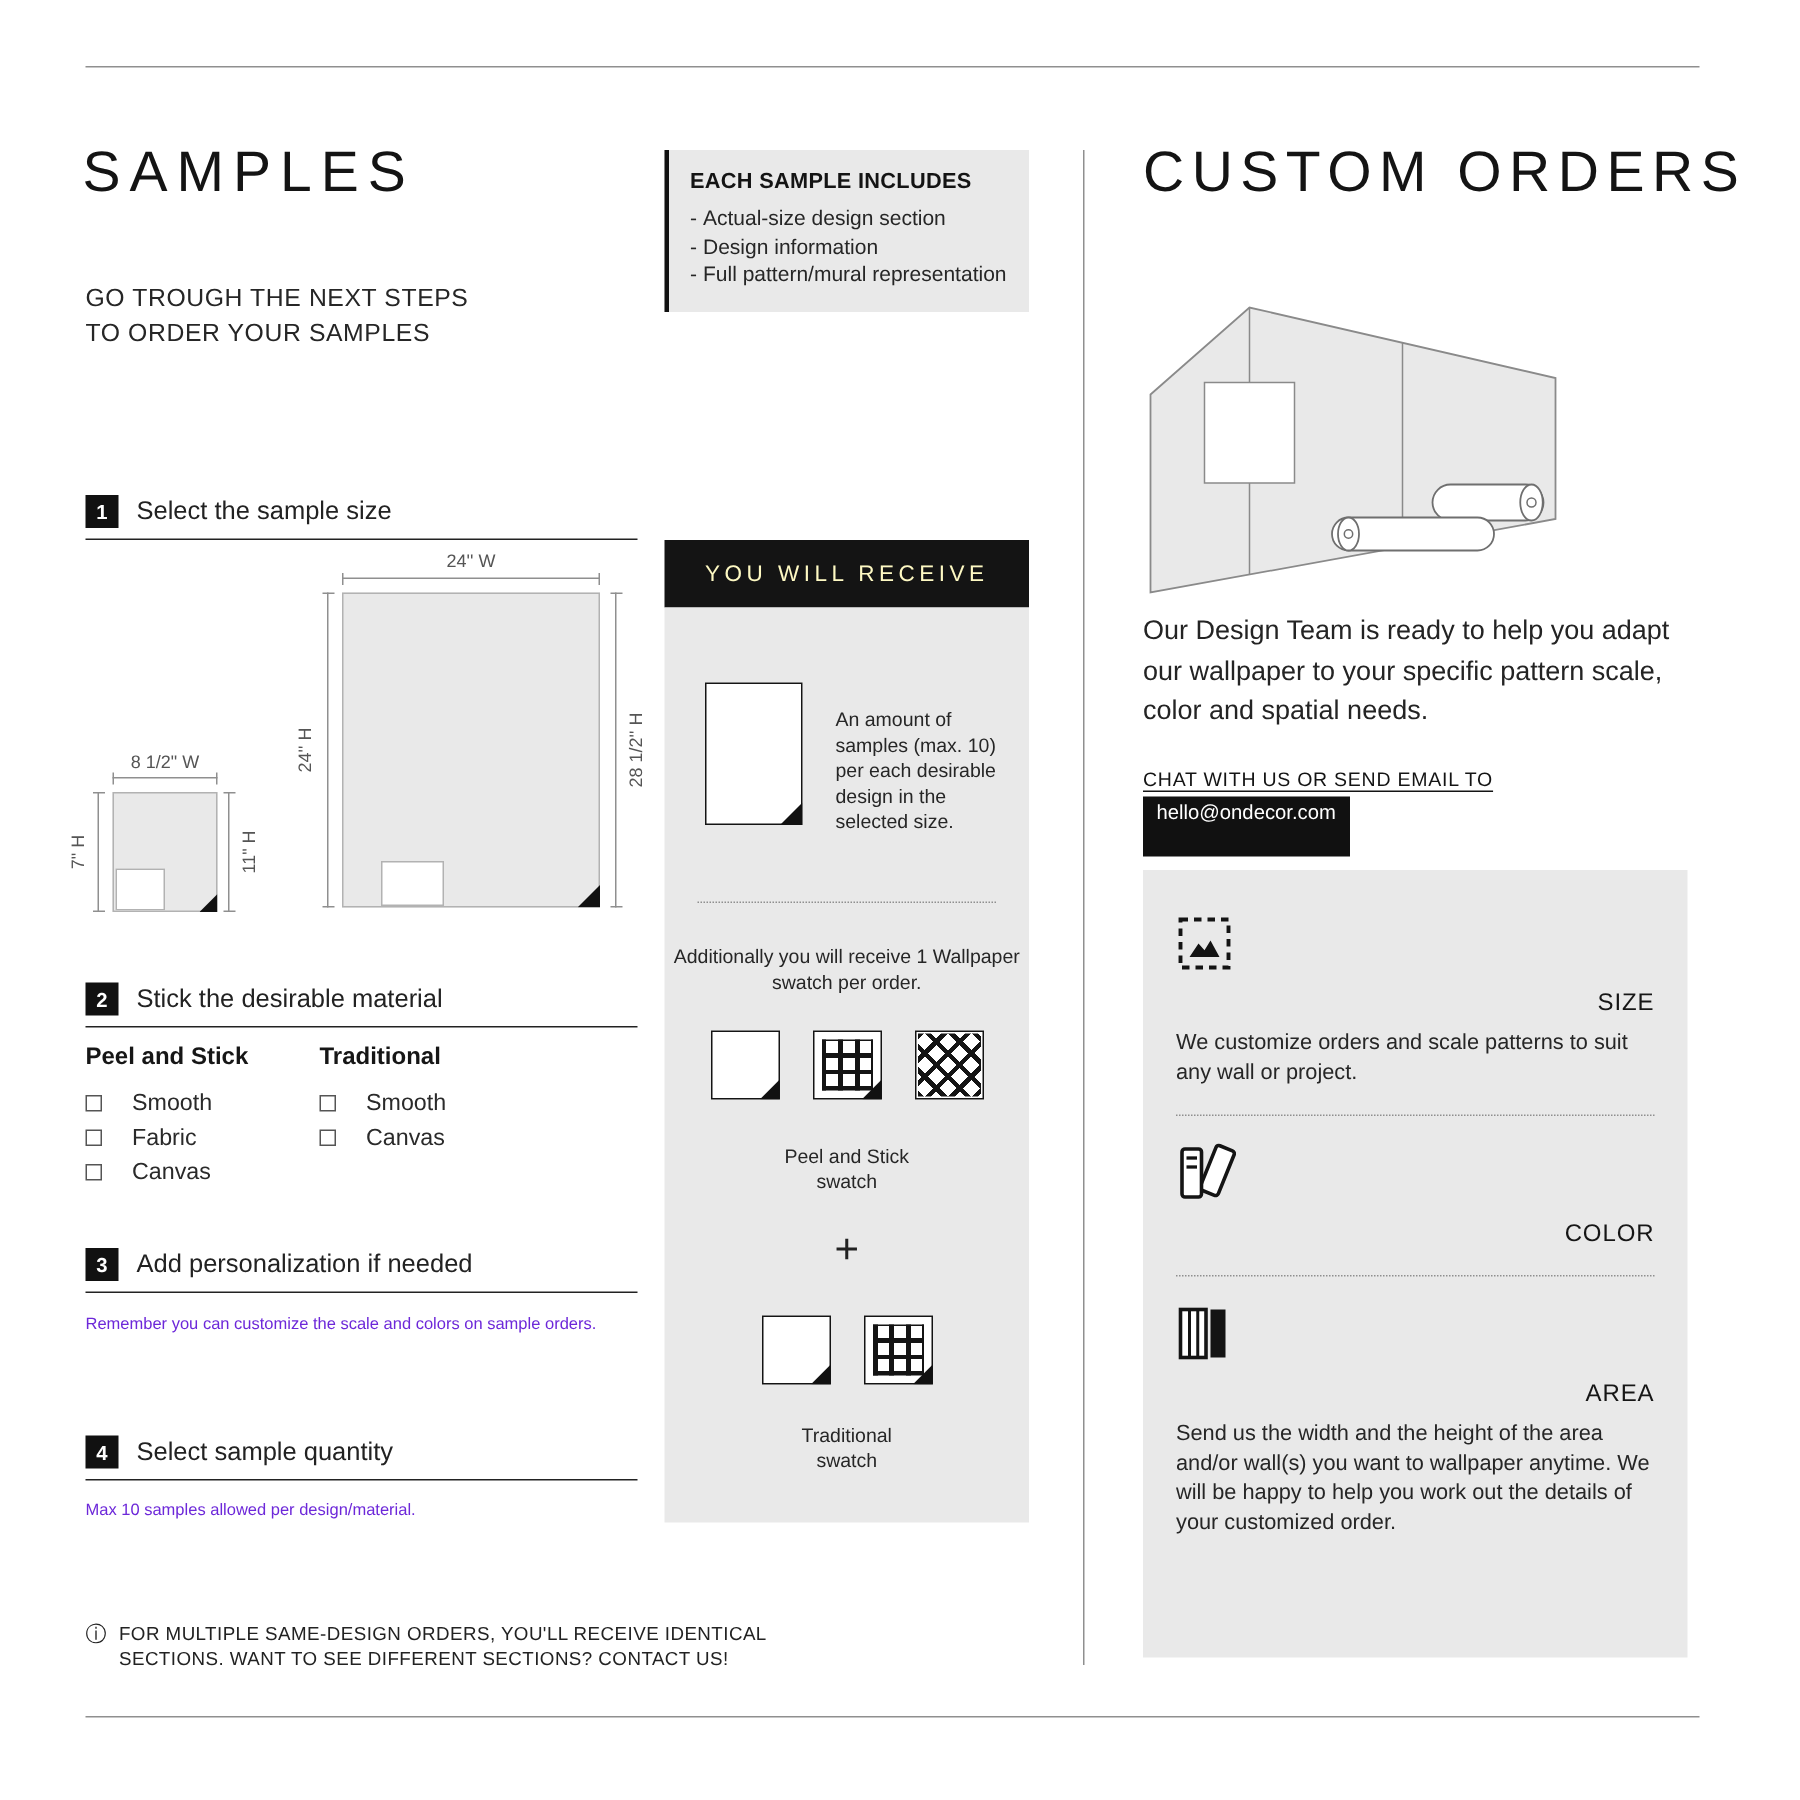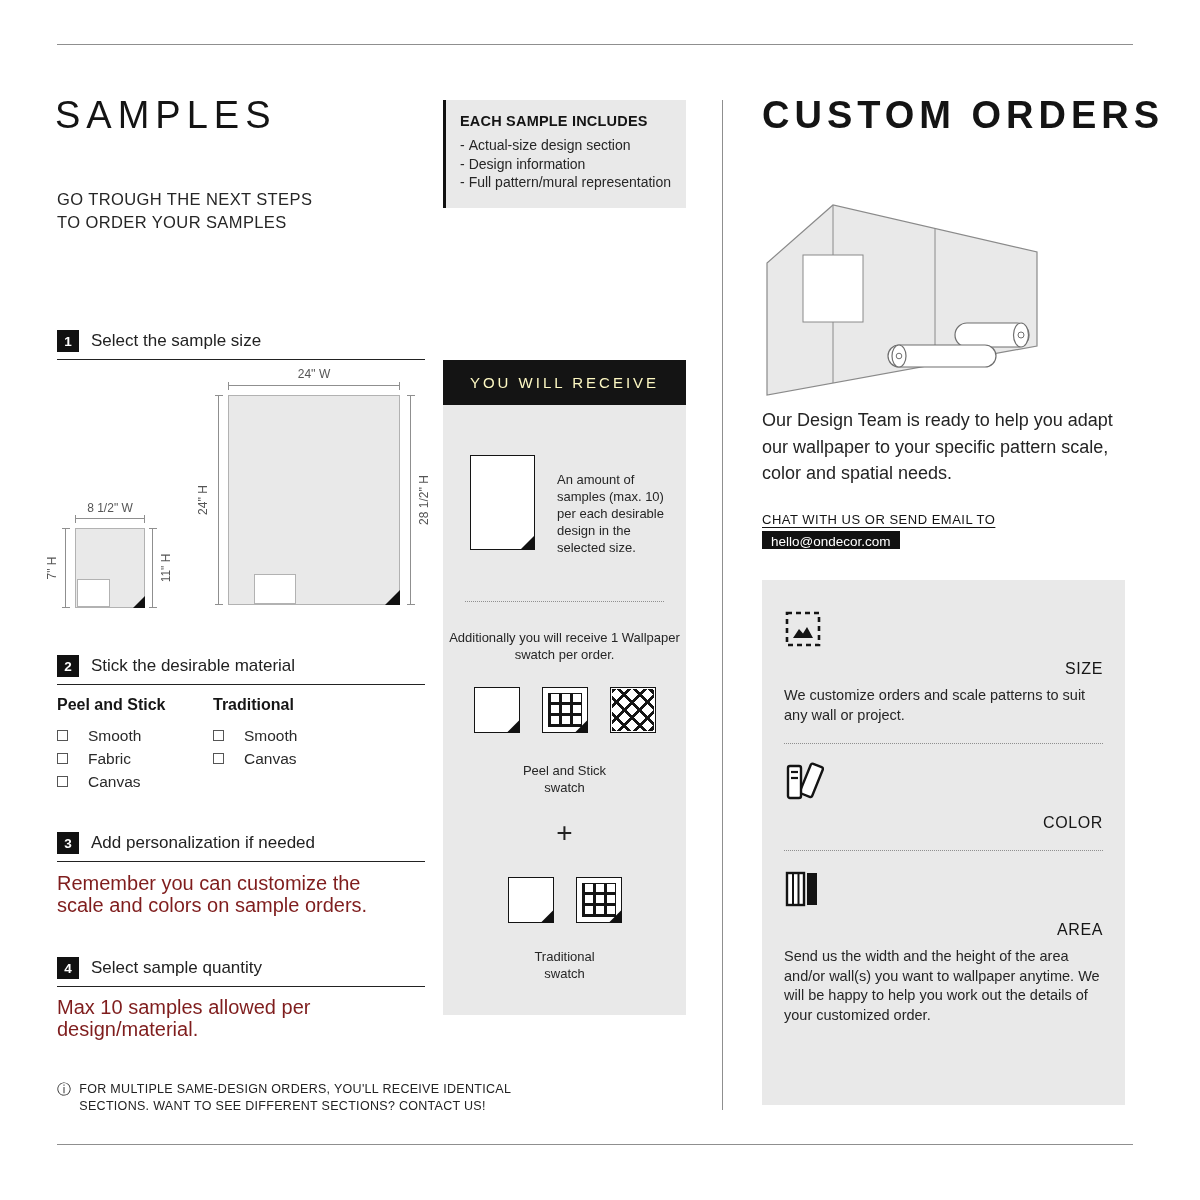--- a/index.html
+++ b/index.html
@@ -30,21 +30,21 @@
   .dim-v::before,.dim-v::after{content:"";position:absolute;left:-3.5px;width:8px;height:1px;background:#8f8f8f;}
   .dim-v::before{top:0;}.dim-v::after{bottom:0;}
   .dim-label{position:absolute;font-size:12px;color:#555;text-align:center;white-space:nowrap;}
   .dim-label-v{position:absolute;font-size:12px;color:#555;white-space:nowrap;
         transform:translate(-50%,-50%) rotate(-90deg);}
 
   
   .mat-title{font-size:16px;font-weight:700;color:#161616;margin-bottom:10px;}
   .mat-option{display:flex;align-items:center;gap:20px;font-size:15.5px;color:#2a2a2a;height:23px;}
   .checkbox{width:11px;height:11px;border:1.3px solid #555;background:#fff;flex:none;}
-  .body-text{font-size:20px;line-height:21.5px;color:#7f1d1d;}
+  .body-text{font-size:11px;line-height:21.5px;color:#6d28d9;}
 
   
   .footnote{position:absolute;display:flex;gap:8px;font-size:12.5px;line-height:16.5px;
         letter-spacing:.3px;color:#222;}
   .info-glyph{font-size:14px;line-height:16px;flex:none;}
 
   
   .includes-panel{position:absolute;background:#e9e9e9;border-left:3px solid #111;
         padding:13px 14px 16px;width:243px;}
   .includes-title{font-size:14.5px;font-weight:700;letter-spacing:.2px;margin-bottom:7px;color:#141414;}
@@ -67,21 +67,21 @@
                          repeating-linear-gradient(135deg,#141414 0 3px,transparent 3px 11px);}
   .center-label{position:absolute;left:0;width:243px;text-align:center;font-size:13px;
         line-height:17px;color:#262626;white-space:pre-line;}
   .plus-sign{position:absolute;left:0;width:243px;text-align:center;font-size:28px;
         font-weight:400;color:#222;}
 
   
   .right-intro{font-size:18px;line-height:26.5px;color:#242424;}
   .chat-label{font-size:13px;letter-spacing:.5px;color:#141414;text-decoration:underline;
         text-underline-offset:3px;}
-  .email-badge{display:inline-block;background:#111;color:#fff;font-size:13.5px;padding:3px 9px 0;}
+  .email-badge{display:inline-block;background:#111;color:#fff;font-size:13.5px;padding:3px 9px 22px;}
   .features-panel{position:absolute;background:#e9e9e9;padding:28px 22px 24px;}
   .feature-icon{height:40px;display:flex;align-items:flex-end;margin-bottom:12px;}
   .feature-title{font-size:16px;letter-spacing:.6px;color:#161616;margin-bottom:8px;text-align:right;}
   .feature-text{font-size:14.5px;line-height:19.5px;color:#262626;}
   .feat-divider{border-top:1px dotted #8f8f8f;margin:18px 0;}
 </style>
 </head>
 <body>
 
 <div class="page">
@@ -222,21 +222,21 @@
       </div>
       <div class="swatch">
         <div class="pat-grid"></div>
         <div class="fold"></div>
       </div>
     </div>
     <div class="center-label" style="top:543px;">Traditional
 swatch</div>
   </div>
 
-  <div class="abs big-title" style="left:762px;top:94px;letter-spacing:5px;font-weight:bold;">CUSTOM ORDERS</div>
+  <div class="abs big-title" style="left:762px;top:94px;letter-spacing:5px;">CUSTOM ORDERS</div>
 
   <div class="abs" style="left:762px;top:198px;">
     <svg width="280" height="205" viewBox="0 0 280 205">
       <polygon points="5,197 5,65 71,7 275,54 275,148" fill="#e9e9e9" stroke="#8a8a8a" stroke-width="1.2"></polygon>
       <line x1="71" y1="7" x2="71" y2="185" stroke="#8a8a8a" stroke-width="1"></line>
       <line x1="173" y1="30" x2="173" y2="167" stroke="#8a8a8a" stroke-width="1"></line>
       <rect x="41" y="57" width="60" height="67" fill="#ffffff" stroke="#8a8a8a" stroke-width="1"></rect>
       <g>
         <rect x="193" y="125" width="74" height="24" rx="12" fill="#ffffff" stroke="#6f6f6f" stroke-width="1.2"></rect>
         <ellipse cx="259" cy="137" rx="7.5" ry="12" fill="#ffffff" stroke="#6f6f6f" stroke-width="1.2"></ellipse>

